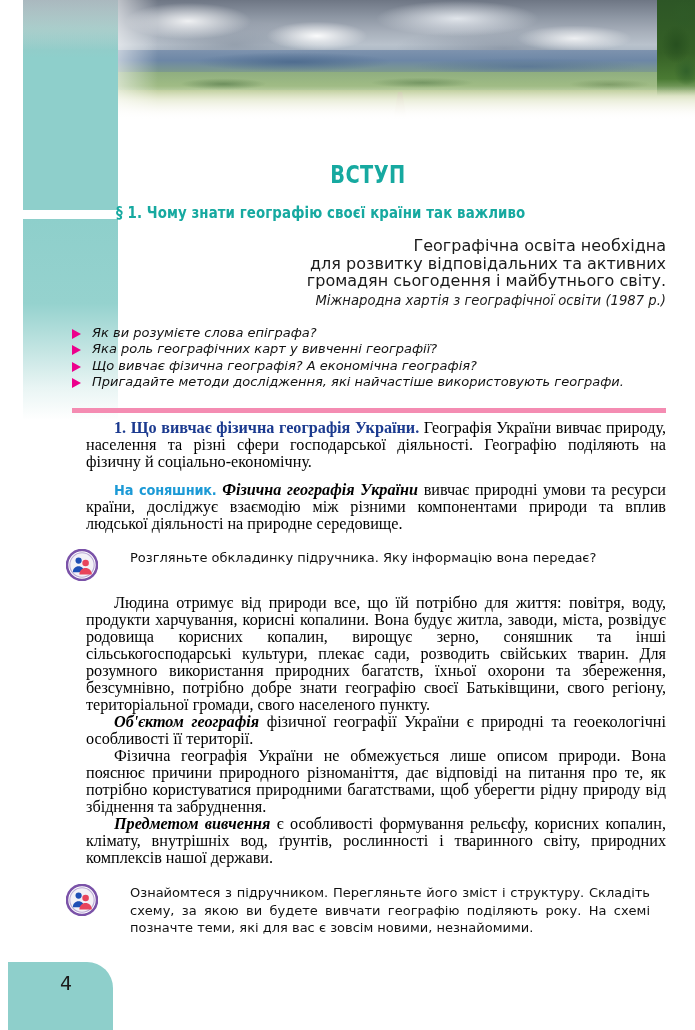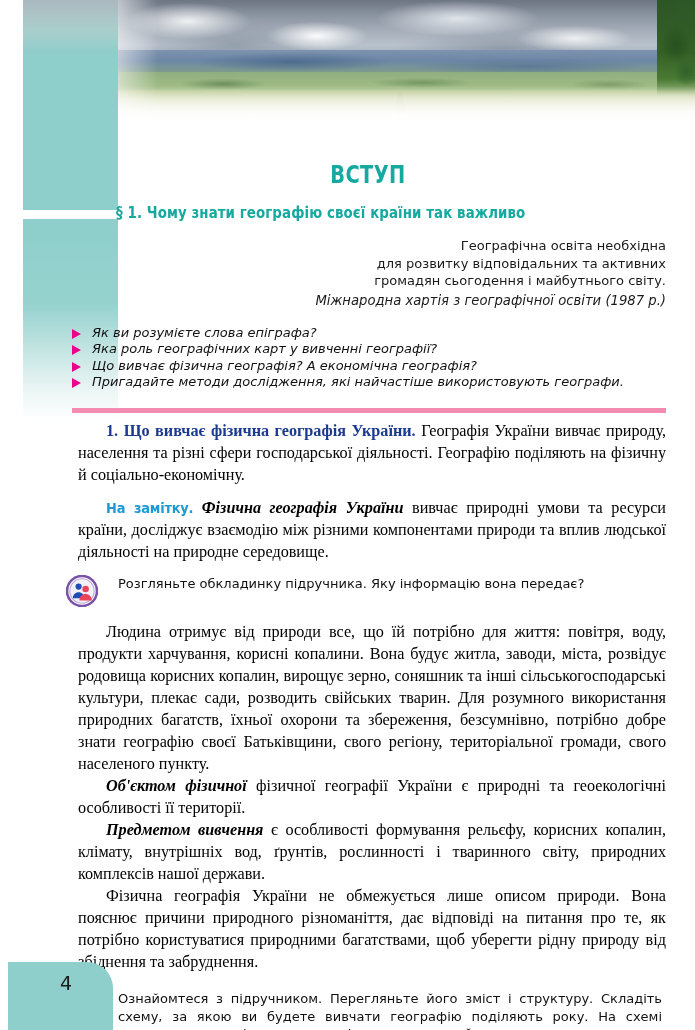--- a/index.html
+++ b/index.html
@@ -155,21 +155,21 @@
     white-space: nowrap;
   }
 
   
   .epigraph {
     position: absolute;
     left: 200px; top: 237px;
     width: 396px;
     text-align: right;
     font-family: "DejaVu Sans", "Liberation Sans", sans-serif;
-    font-size: 13px;
+    font-size: 16px;
     line-height: 17.5px;
     color: #1a1a1a;
   }
   .epigraph-src {
     position: absolute;
     left: 160px; top: 293px;
     width: 436px;
     text-align: right;
     font-family: "DejaVu Sans", "Liberation Sans", sans-serif;
     font-style: italic;
@@ -211,26 +211,26 @@
     background: #f48cb2;
   }
 
   
   .body-block {
     position: absolute;
     left: 0; top: 420px;
     width: 596px;
   }
   p.bt {
-    margin: 0 0 0 8px;
+    margin: 0 0 0 16px;
     text-indent: 28px;
     text-align: justify;
     font-family: "Liberation Serif", "DejaVu Serif", serif;
     font-size: 16.2px;
-    line-height: 22px;
+    line-height: 17px;
     color: #000000;
     hyphens: manual;
   }
   p.sp-before { margin-top: 11px; }
   .lead-num {
     font-weight: bold;
     color: #1b3a8f;
   }
   .note-label {
     font-family: "DejaVu Sans Condensed", "Liberation Sans Narrow", "Liberation Sans", sans-serif;
@@ -248,21 +248,21 @@
   .task-row {
     position: relative;
     min-height: 34px;
   }
   .task-icon {
     position: absolute;
     left: -4px; top: 0px;
     width: 32px; height: 32px;
   }
   .task-text {
-    margin: 4px;
+    margin: 16px;
     padding-left: 44px;
     text-align: justify;
     font-family: "DejaVu Sans", "Liberation Sans", sans-serif;
     font-size: 13px;
     line-height: 17.6px;
     color: #111111;
   }
   .task-text.nowrapline {
     text-align: left;
     white-space: nowrap;
@@ -342,21 +342,21 @@
 
     <div class="pink-rule"></div>
 
     <div class="body-block">
 
       <p class="bt">
         <span class="lead-num">1. Що вивчає фізична географія України.</span><span> Географія України вивчає природу, населення та різні сфери господарської діяльності. Географію поділяють на фізичну й соціально-економічну.</span>
       </p>
 
       <p class="bt sp-before">
-        <span class="note-label">На замітку.</span>
+        <span class="note-label">На соняшник.</span>
         <span class="ital-bold">Фізична географія України</span><span> вивчає природні умови та ресурси країни, досліджує взаємодію між різними компонентами природи та вплив людської діяльності на природне середовище.</span>
       </p>
 
       <div class="task-row sp-before" style="margin-top:12px;">
         <span class="task-icon">
           <svg width="32" height="32" viewBox="0 0 32 32" aria-hidden="true">
             <circle cx="16" cy="16" r="15" fill="#ffffff" stroke="#7a52a8" stroke-width="2.6"></circle>
             <circle cx="16" cy="16" r="12.2" fill="#f3f1f7" stroke="#b9a9d4" stroke-width="1.1"></circle>
             <g>
               <circle cx="12.6" cy="11.6" r="3.1" fill="#1f4fb5"></circle>
@@ -367,28 +367,28 @@
               <path d="M13.4 25.4c0-3.6 2.8-6.3 6.2-6.3s6.2 2.7 6.2 6.3z" fill="#e8445c"></path>
             </g>
           </svg>
         </span>
         <p class="task-text nowrapline">Розгляньте обкладинку підручника. Яку інформацію вона передає?</p>
       </div>
 
       <p class="bt" style="margin-top:12px;">Людина отримує від природи все, що їй потрібно для життя: повітря, воду, продукти харчування, корисні копалини. Вона будує житла, заводи, міста, розвідує родовища корисних копалин, вирощує зерно, соняшник та інші сільськогосподарські культури, плекає сади, розводить свійських тварин. Для розумного використання природних багатств, їхньої охорони та збереження, безсумнівно, потрібно добре знати географію своєї Батьківщини, свого регіону, територіальної громади, свого населеного пункту.</p>
 
       <p class="bt">
-        <span class="ital-bold">Об'єктом фізичної</span><span> фізичної географії України є природні та геоекологічні особливості її території.</span>
+        <span class="ital-bold">Об'єктом географія</span><span> фізичної географії України є природні та геоекологічні особливості її території.</span>
       </p>
+
+      <p class="bt">Фізична географія України не обмежується лише описом природи. Вона пояснює причини природного різноманіття, дає відповіді на питання про те, як потрібно користуватися природними багатствами, щоб уберегти рідну природу від збіднення та забруднення.</p>
 
       <p class="bt">
         <span class="ital-bold">Предметом вивчення</span><span> є особливості формування рельєфу, корисних копалин, клімату, внутрішніх вод, ґрунтів, рослинності і тваринного світу, природних комплексів нашої держави.</span>
       </p>
-
-      <p class="bt">Фізична географія України не обмежується лише описом природи. Вона пояснює причини природного різноманіття, дає відповіді на питання про те, як потрібно користуватися природними багатствами, щоб уберегти рідну природу від збіднення та забруднення.</p>
 
       <div class="task-row" style="margin-top:17px;">
         <span class="task-icon">
           <svg width="32" height="32" viewBox="0 0 32 32" aria-hidden="true">
             <circle cx="16" cy="16" r="15" fill="#ffffff" stroke="#7a52a8" stroke-width="2.6"></circle>
             <circle cx="16" cy="16" r="12.2" fill="#f3f1f7" stroke="#b9a9d4" stroke-width="1.1"></circle>
             <g>
               <circle cx="12.6" cy="11.6" r="3.1" fill="#1f4fb5"></circle>
               <path d="M6.8 23.2c0-3.5 2.6-6.0 5.8-6.0s5.8 2.5 5.8 6.0z" fill="#1f4fb5"></path>
             </g>

